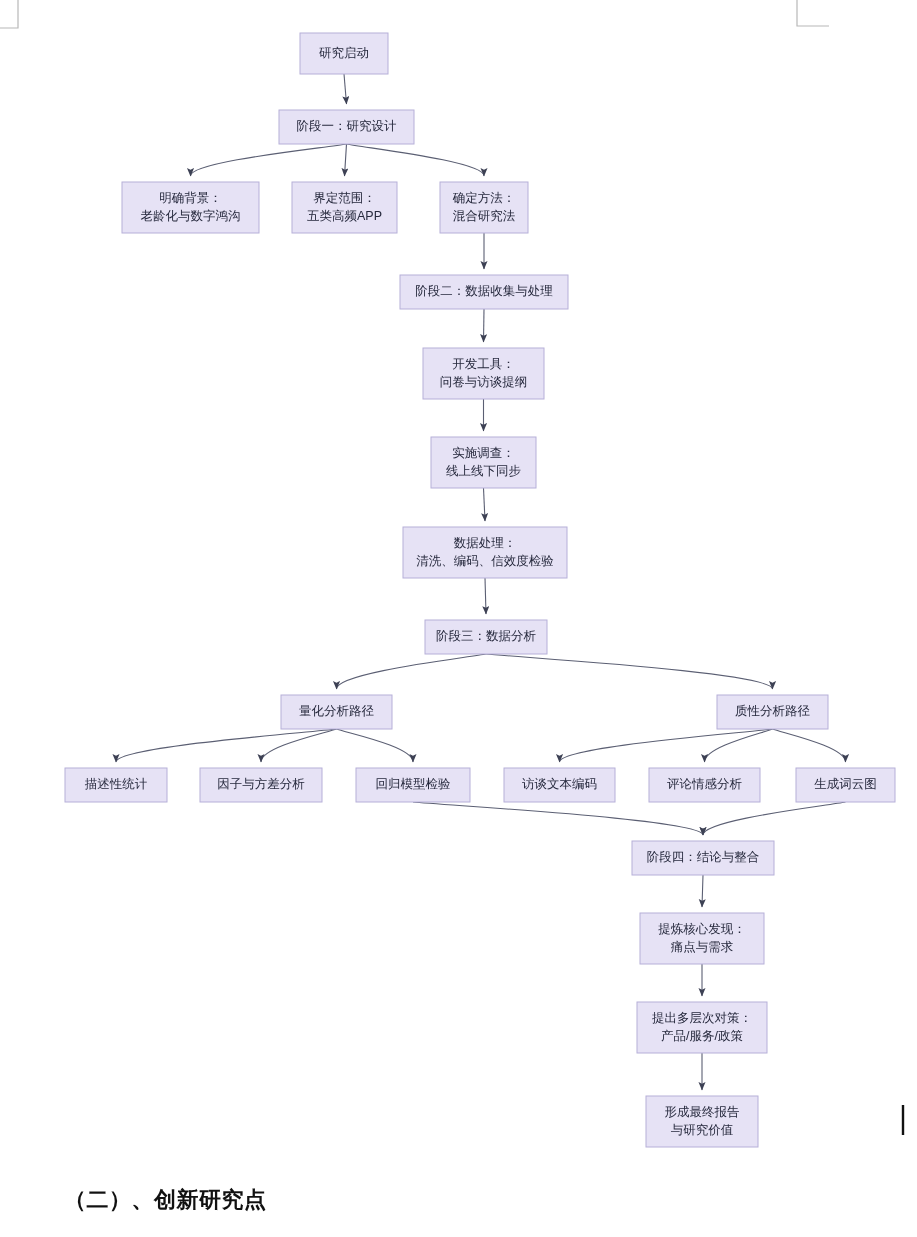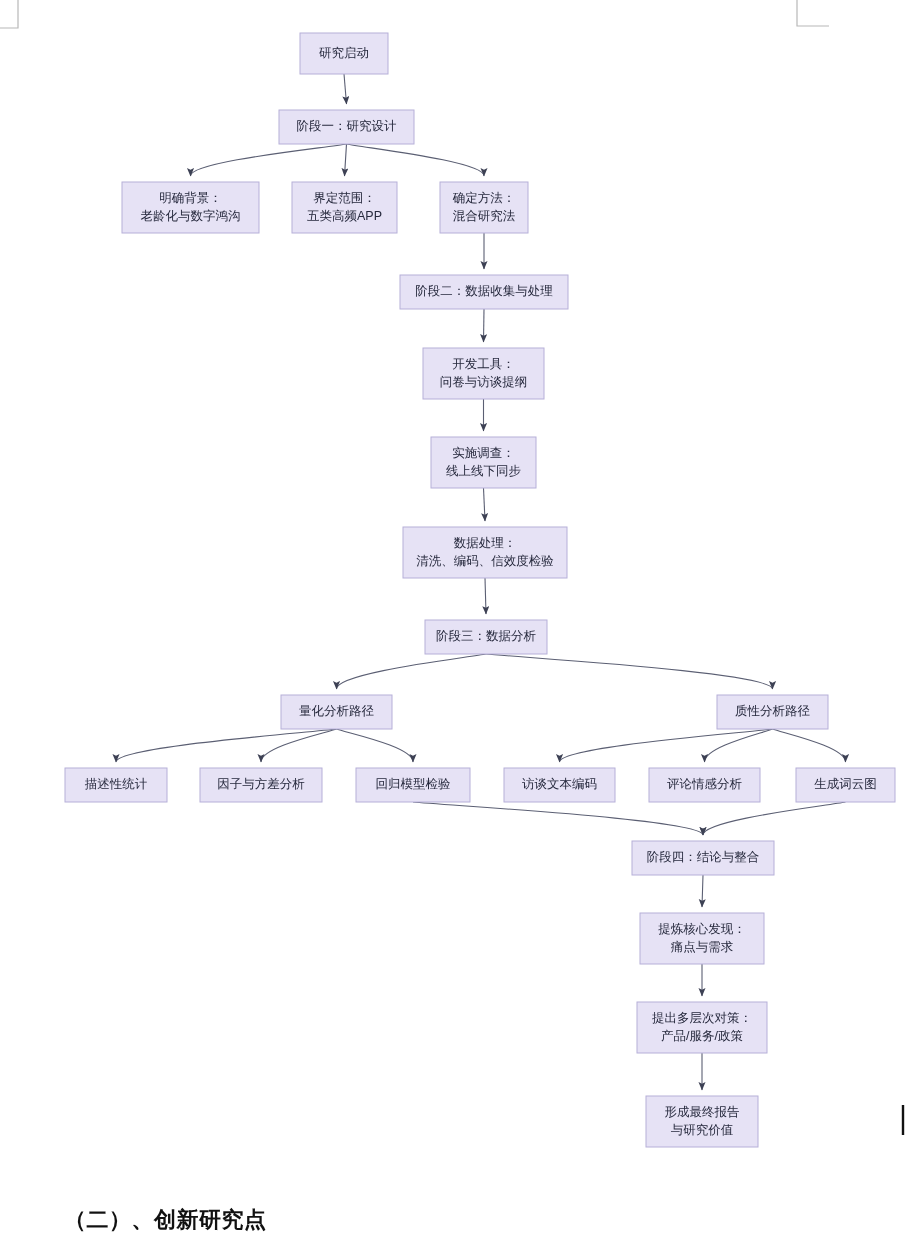--- a/index.html
+++ b/index.html
@@ -61,21 +61,20 @@
   #section-heading {
     position: absolute;
     left: 64px;
     top: 1185px;
     font-family: "Liberation Sans", "DejaVu Sans", sans-serif;
     font-size: 22px;
     font-weight: 700;
     color: #111111;
     letter-spacing: 0.5px;
     white-space: nowrap;
-    margin-top: 20px;
   }
 </style>
 </head>
 <body>
 
 <div id="flow-root">
   <svg id="flow-svg" viewBox="0 0 917 1237">
     <defs>
       <marker id="arrow" markerWidth="9" markerHeight="9" refX="7.2" refY="3.2" orient="auto" markerUnits="strokeWidth">
         <path d="M0,0 L7.6,3.2 L0,6.4 L1.5,3.2 Z" fill="#3d4154"></path>

